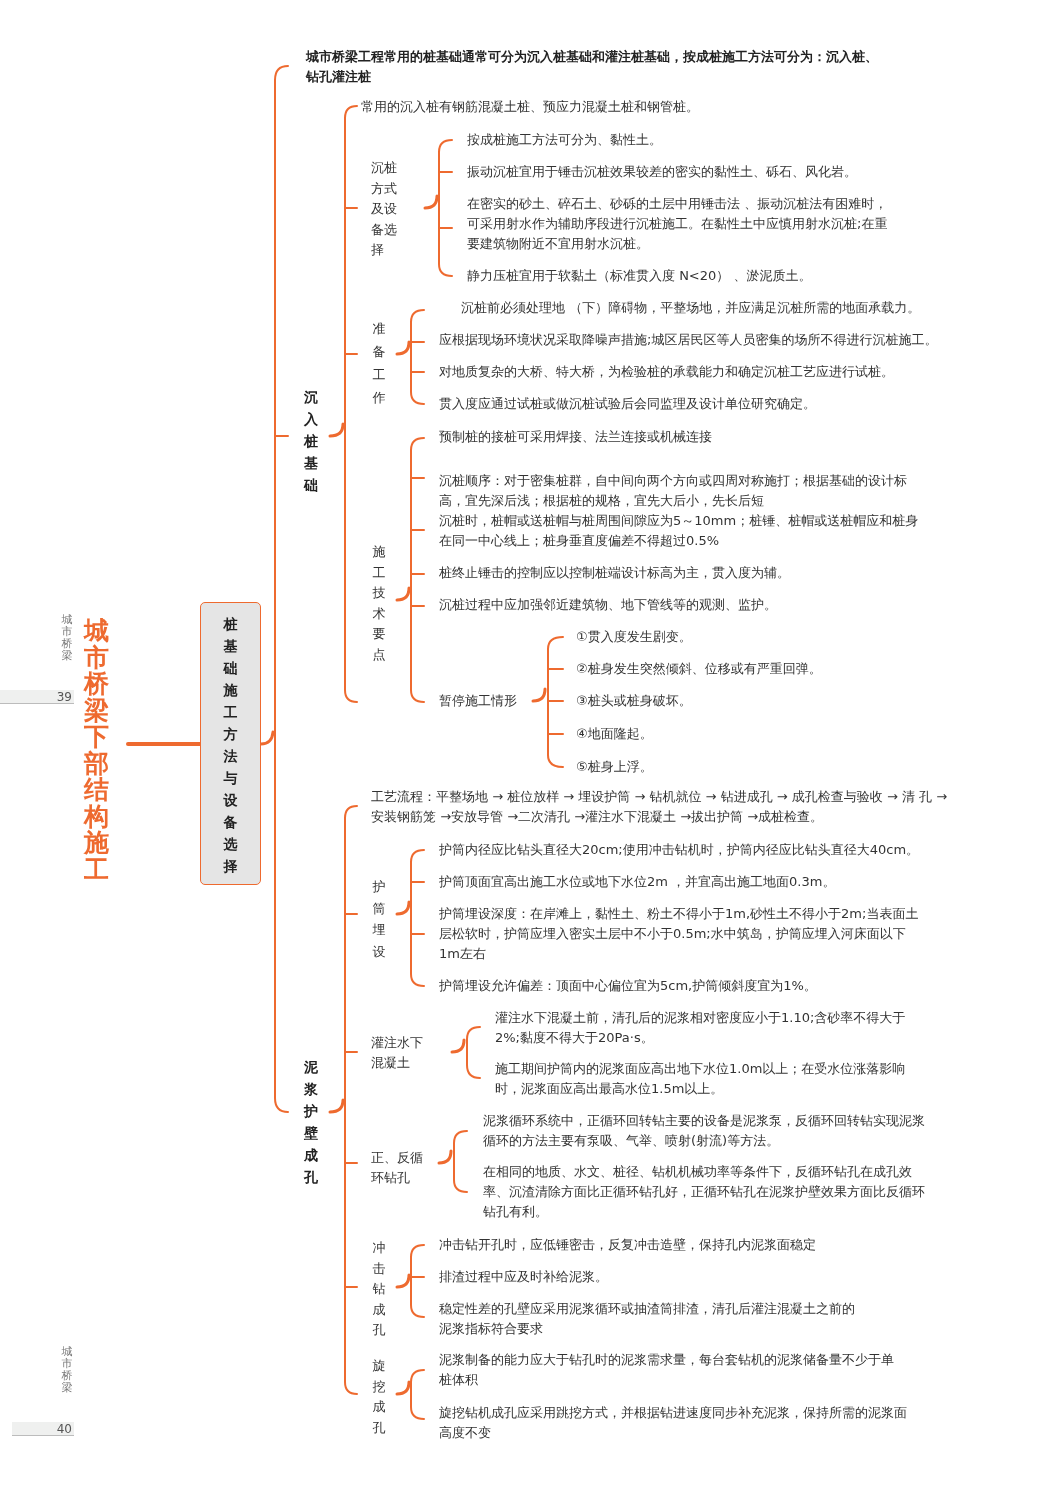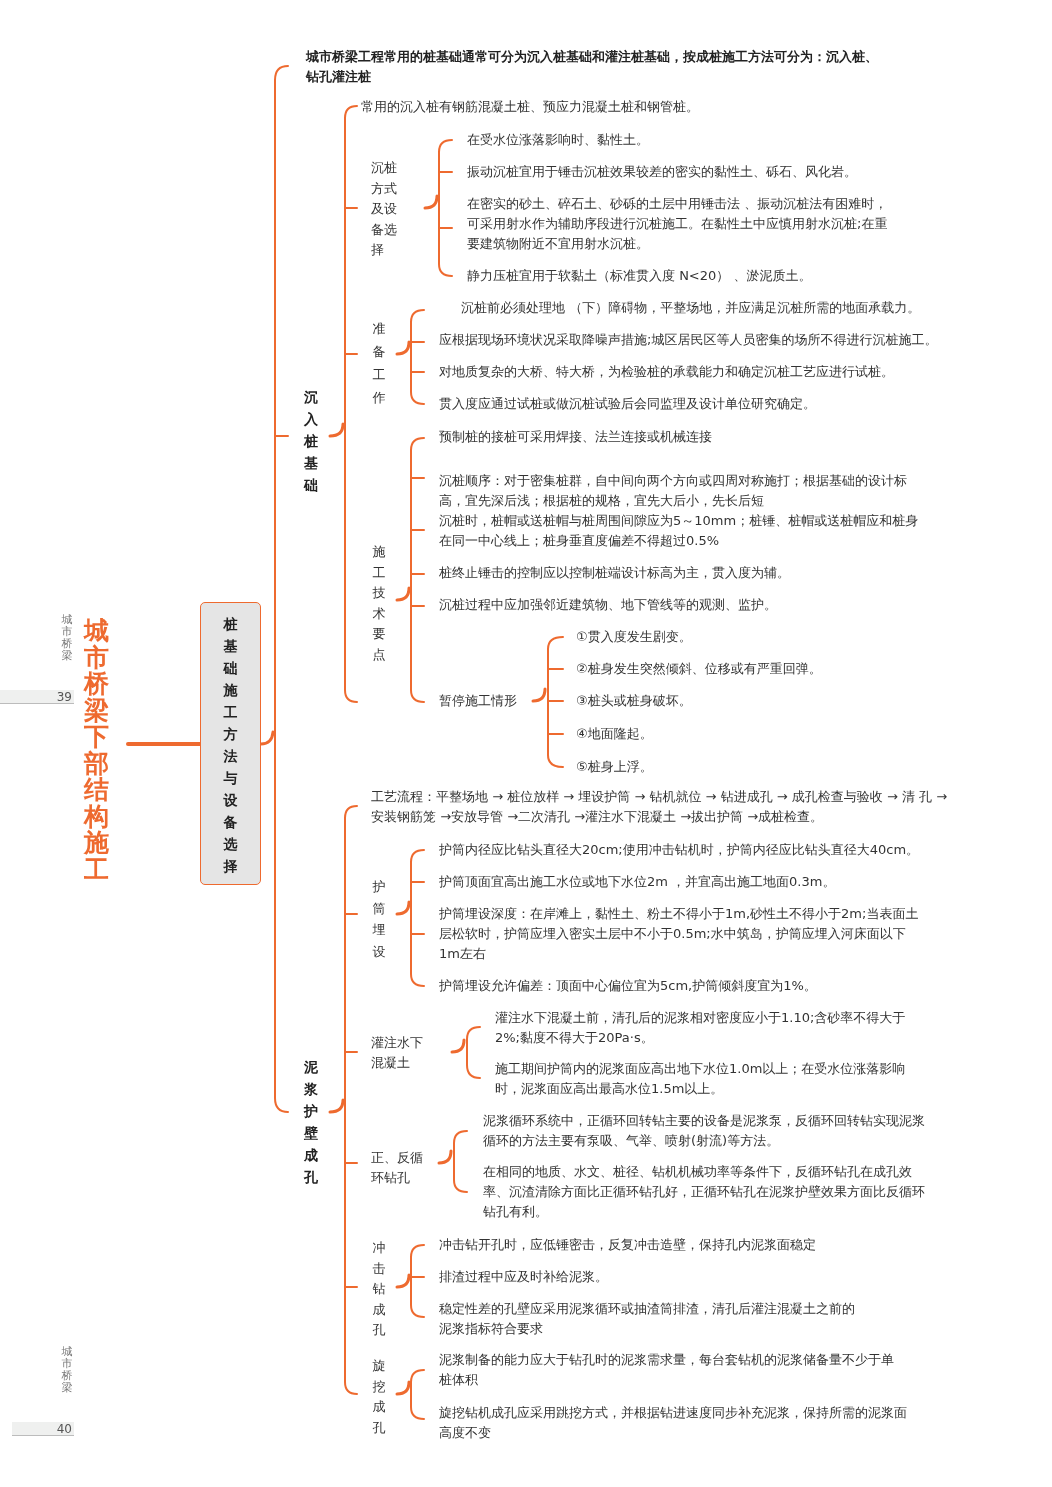--- a/index.html
+++ b/index.html
@@ -96,21 +96,21 @@
 <div class="root-box">
   <div class="root-text">桩基础施工方法与设备选择</div>
 </div>
 
 <div class="tw bold" style="left:306px; top:47px; width:580px; line-height:20px;">城市桥梁工程常用的桩基础通常可分为沉入桩基础和灌注桩基础，按成桩施工方法可分为：沉入桩、钻孔灌注桩</div>
 
 <div class="branch" style="left:303px; top:386px;">沉入桩基础</div>
 <div class="t" style="left:361px; top:97px;">常用的沉入桩有钢筋混凝土桩、预应力混凝土桩和钢管桩。</div>
 
 <div class="vert2" style="left:371px; top:158px; line-height:20.5px;">沉桩方式及设备选择</div>
-<div class="t" style="left:467px; top:130px;">在受水位涨落影响时、黏性土。</div>
+<div class="t" style="left:467px; top:130px;">按成桩施工方法可分为、黏性土。</div>
 <div class="t" style="left:467px; top:162px;">振动沉桩宜用于锤击沉桩效果较差的密实的黏性土、砾石、风化岩。</div>
 <div class="tw" style="left:467px; top:194px; width:425px;">在密实的砂土、碎石土、砂砾的土层中用锤击法 、振动沉桩法有困难时，可采用射水作为辅助序段进行沉桩施工。在黏性土中应慎用射水沉桩;在重要建筑物附近不宜用射水沉桩。</div>
 <div class="t" style="left:467px; top:266px;">静力压桩宜用于软黏土（标准贯入度 N&lt;20） 、淤泥质土。</div>
 
 <div class="vert" style="left:372px; top:317px; line-height:23px;">准备工作</div>
 <div class="t" style="left:439px; top:298px;margin-left:22px;">沉桩前必须处理地 （下）障碍物，平整场地，并应满足沉桩所需的地面承载力。</div>
 <div class="t" style="left:439px; top:330px;">应根据现场环境状况采取降噪声措施;城区居民区等人员密集的场所不得进行沉桩施工。</div>
 <div class="t" style="left:439px; top:362px;">对地质复杂的大桥、特大桥，为检验桩的承载能力和确定沉桩工艺应进行试桩。</div>
 <div class="t" style="left:439px; top:394px;">贯入度应通过试桩或做沉桩试验后会同监理及设计单位研究确定。</div>
 

